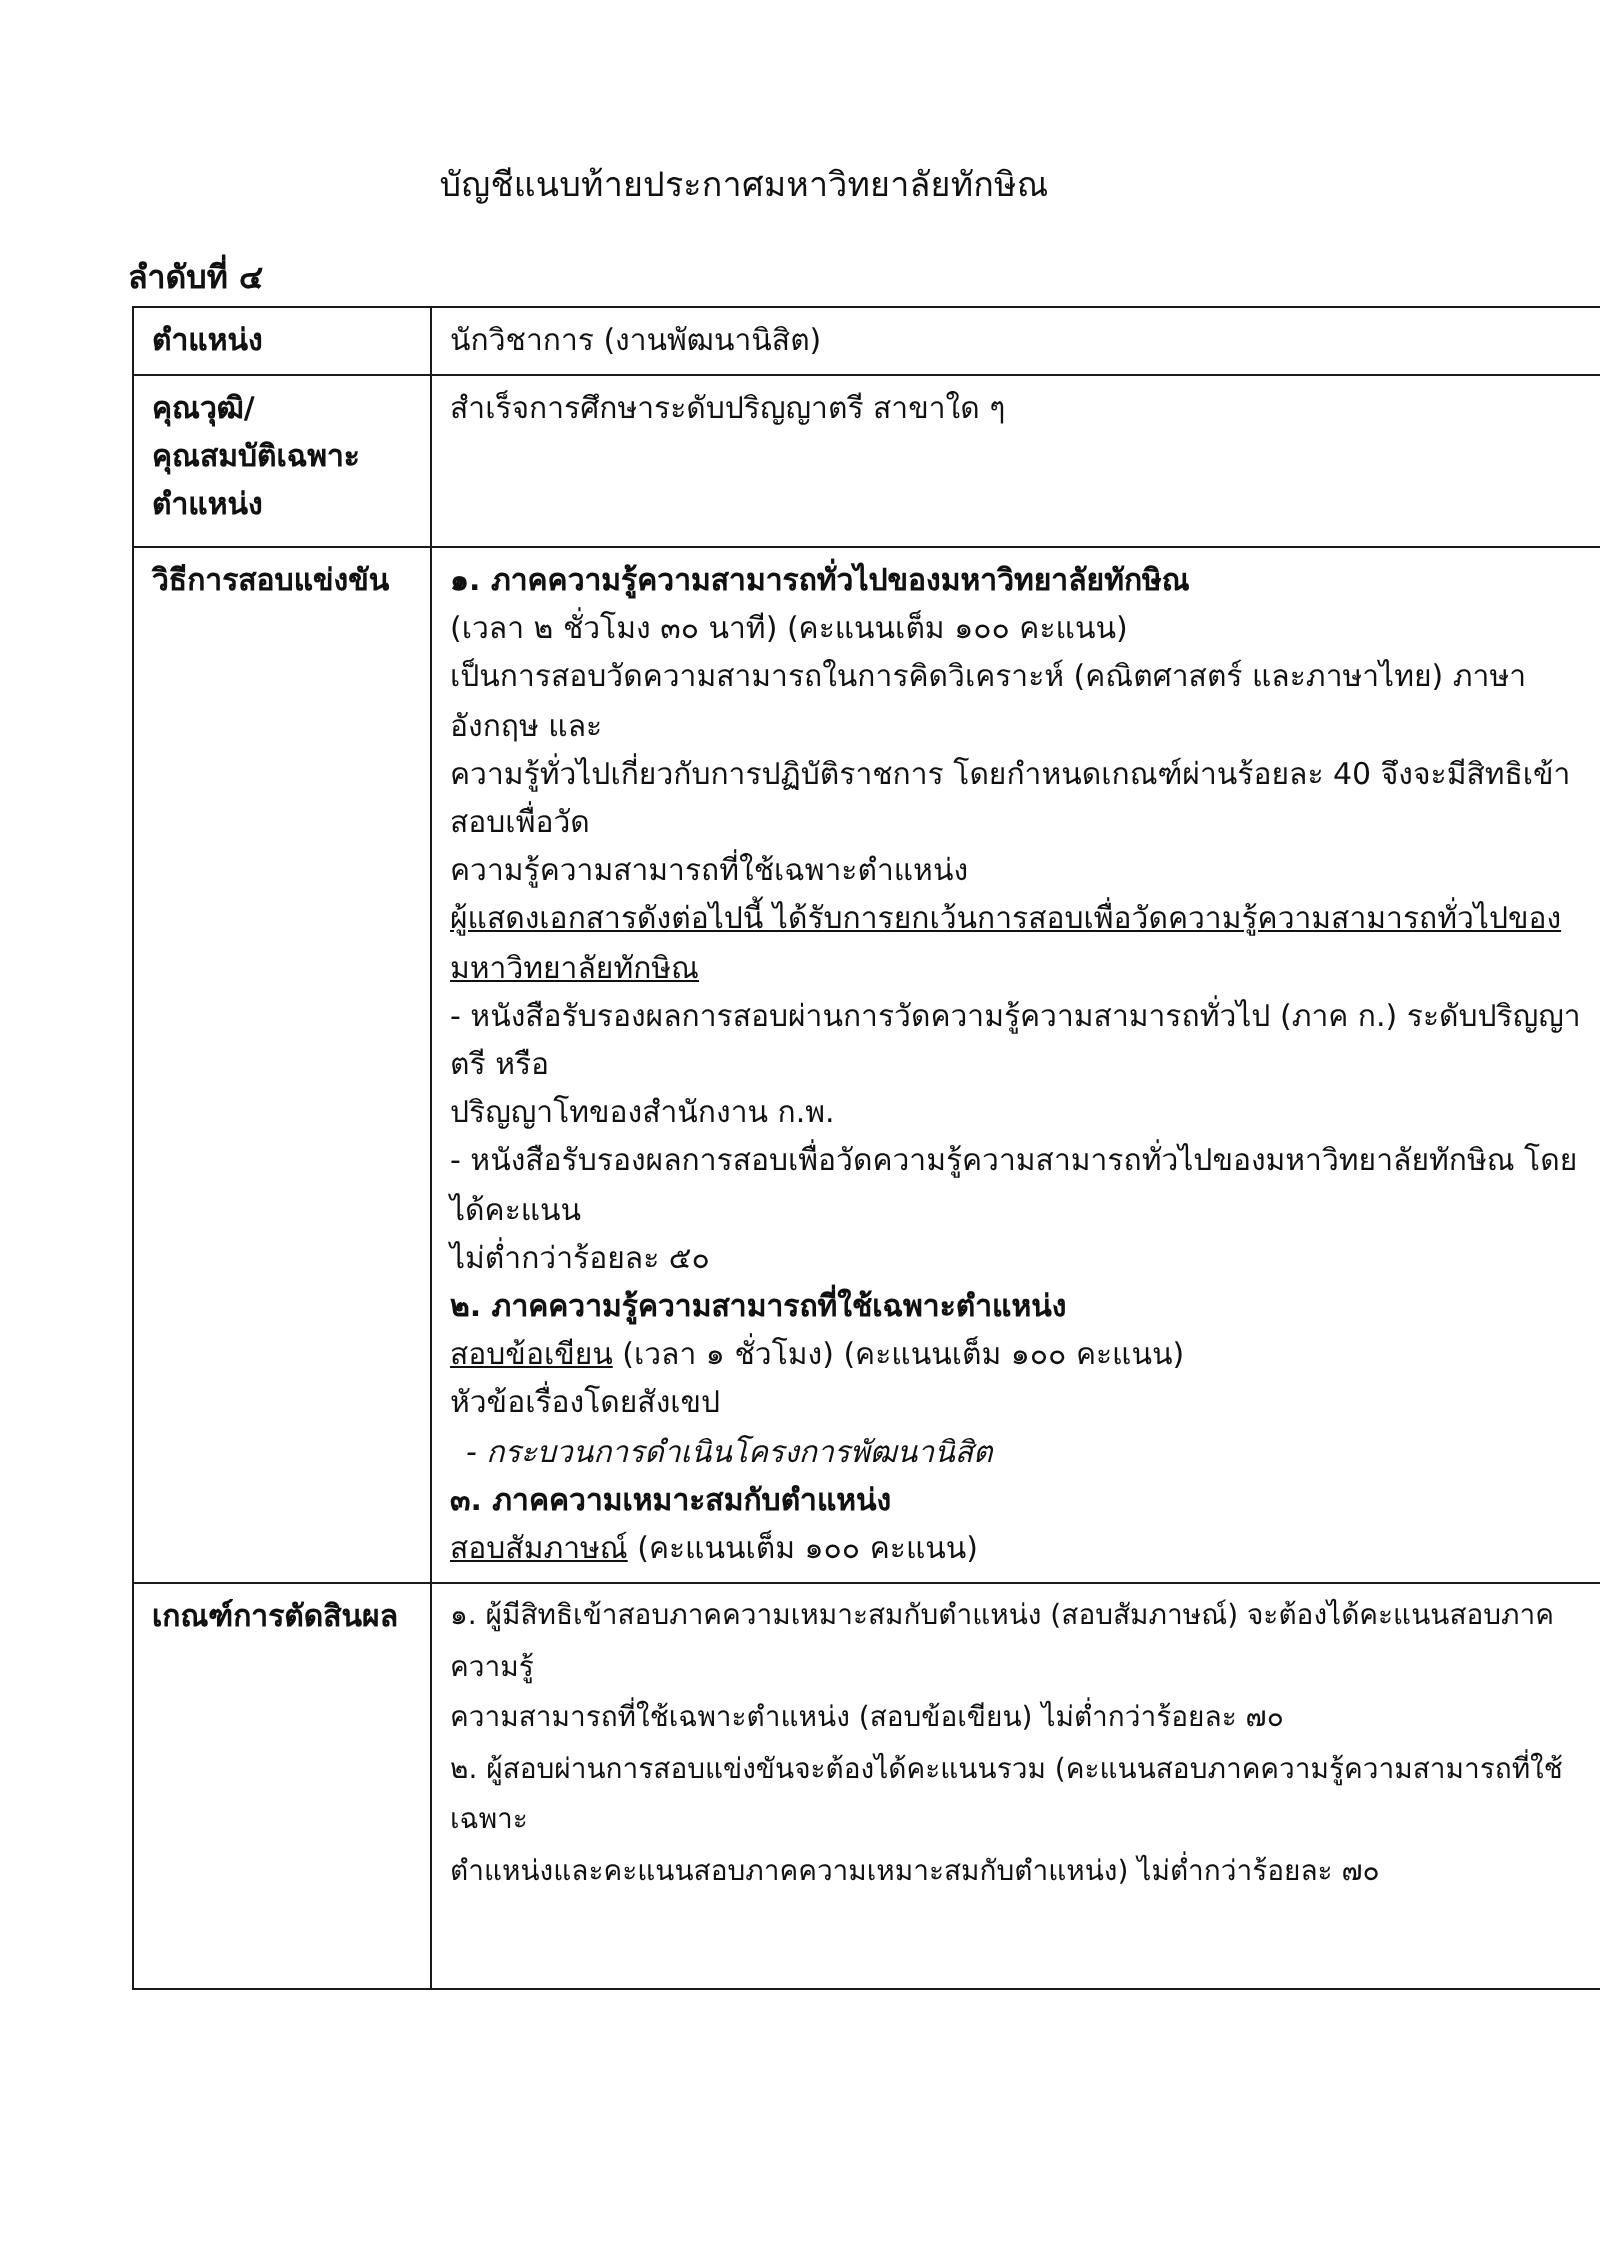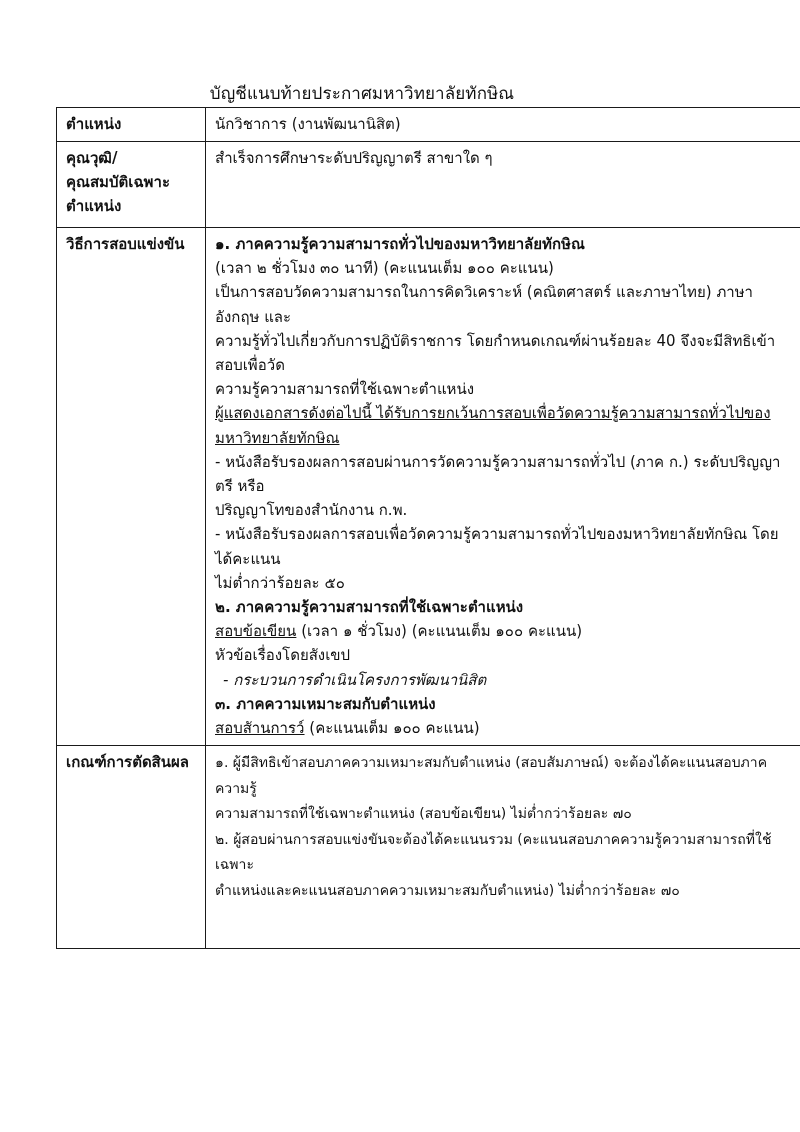--- a/index.html
+++ b/index.html
@@ -15,20 +15,21 @@
     color: #111111;
     position: relative;
     overflow: hidden;
   }
   .page {
     width: 724px;
     height: 1132px;
     box-sizing: border-box;
     padding: 18px;
     position: relative;
+    margin-left: 10px;
   }
 
   
   .doc-header {
     text-align: center;
     padding-top: 62px;
   }
   .doc-header .line {
     font-size: 17px;
     line-height: 27px;
@@ -99,20 +100,21 @@
 </style>
 </head>
 <body>
 
 <div class="page">
 
   <div class="doc-header">
     <div class="line">บัญชีแนบท้ายประกาศมหาวิทยาลัยทักษิณ</div>
   </div>
 
+  <div class="order-label">ลำดับที่ ๔</div>
 
   <table class="spec">
     <tbody>
 
       <tr>
         <td class="label-col">ตำแหน่ง</td>
         <td class="value-col">นักวิชาการ (งานพัฒนานิสิต)</td>
       </tr>
 
 
@@ -140,21 +142,21 @@
           <p class="heading-ul">มหาวิทยาลัยทักษิณ</p>
           <p>- หนังสือรับรองผลการสอบผ่านการวัดความรู้ความสามารถทั่วไป (ภาค ก.) ระดับปริญญาตรี หรือ</p>
           <p>ปริญญาโทของสำนักงาน ก.พ.</p>
           <p>- หนังสือรับรองผลการสอบเพื่อวัดความรู้ความสามารถทั่วไปของมหาวิทยาลัยทักษิณ โดยได้คะแนน</p>
           <p>ไม่ต่ำกว่าร้อยละ ๕๐</p>
           <p class="b">๒. ภาคความรู้ความสามารถที่ใช้เฉพาะตำแหน่ง</p>
           <p><span class="u-inline">สอบข้อเขียน</span><span> (เวลา ๑ ชั่วโมง) (คะแนนเต็ม ๑๐๐ คะแนน)</span></p>
           <p>หัวข้อเรื่องโดยสังเขป</p>
           <p class="indent">- กระบวนการดำเนินโครงการพัฒนานิสิต</p>
           <p class="b">๓. ภาคความเหมาะสมกับตำแหน่ง</p>
-          <p><span class="u-inline">สอบสัานการว์</span><span> (คะแนนเต็ม ๑๐๐ คะแนน)</span></p>
+          <p><span class="u-inline">สอบสัมภาษณ์</span><span> (คะแนนเต็ม ๑๐๐ คะแนน)</span></p>
         </td>
       </tr>
 
       <tr>
         <td class="label-col">เกณฑ์การตัดสินผล</td>
         <td class="value-col criteria">
           <p>๑. ผู้มีสิทธิเข้าสอบภาคความเหมาะสมกับตำแหน่ง (สอบสัมภาษณ์) จะต้องได้คะแนนสอบภาคความรู้</p>
           <p>ความสามารถที่ใช้เฉพาะตำแหน่ง (สอบข้อเขียน) ไม่ต่ำกว่าร้อยละ ๗๐</p>
           <p>๒. ผู้สอบผ่านการสอบแข่งขันจะต้องได้คะแนนรวม (คะแนนสอบภาคความรู้ความสามารถที่ใช้เฉพาะ</p>
           <p>ตำแหน่งและคะแนนสอบภาคความเหมาะสมกับตำแหน่ง) ไม่ต่ำกว่าร้อยละ ๗๐</p>

